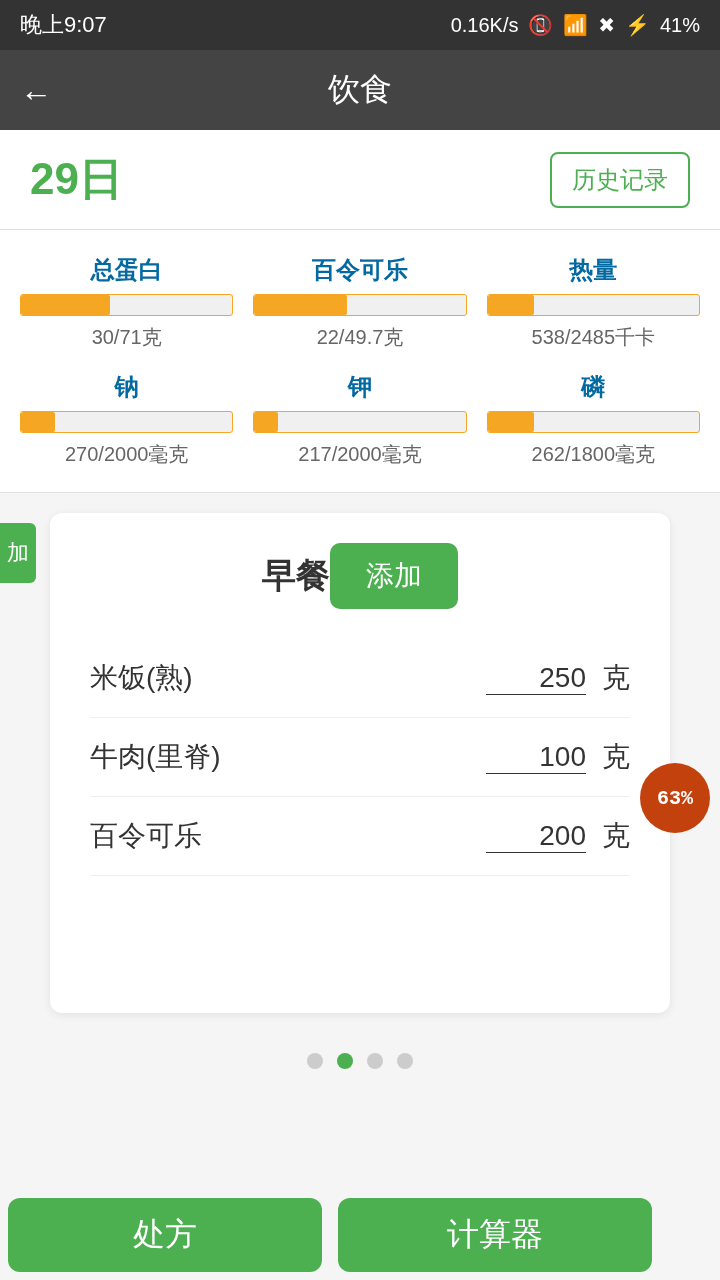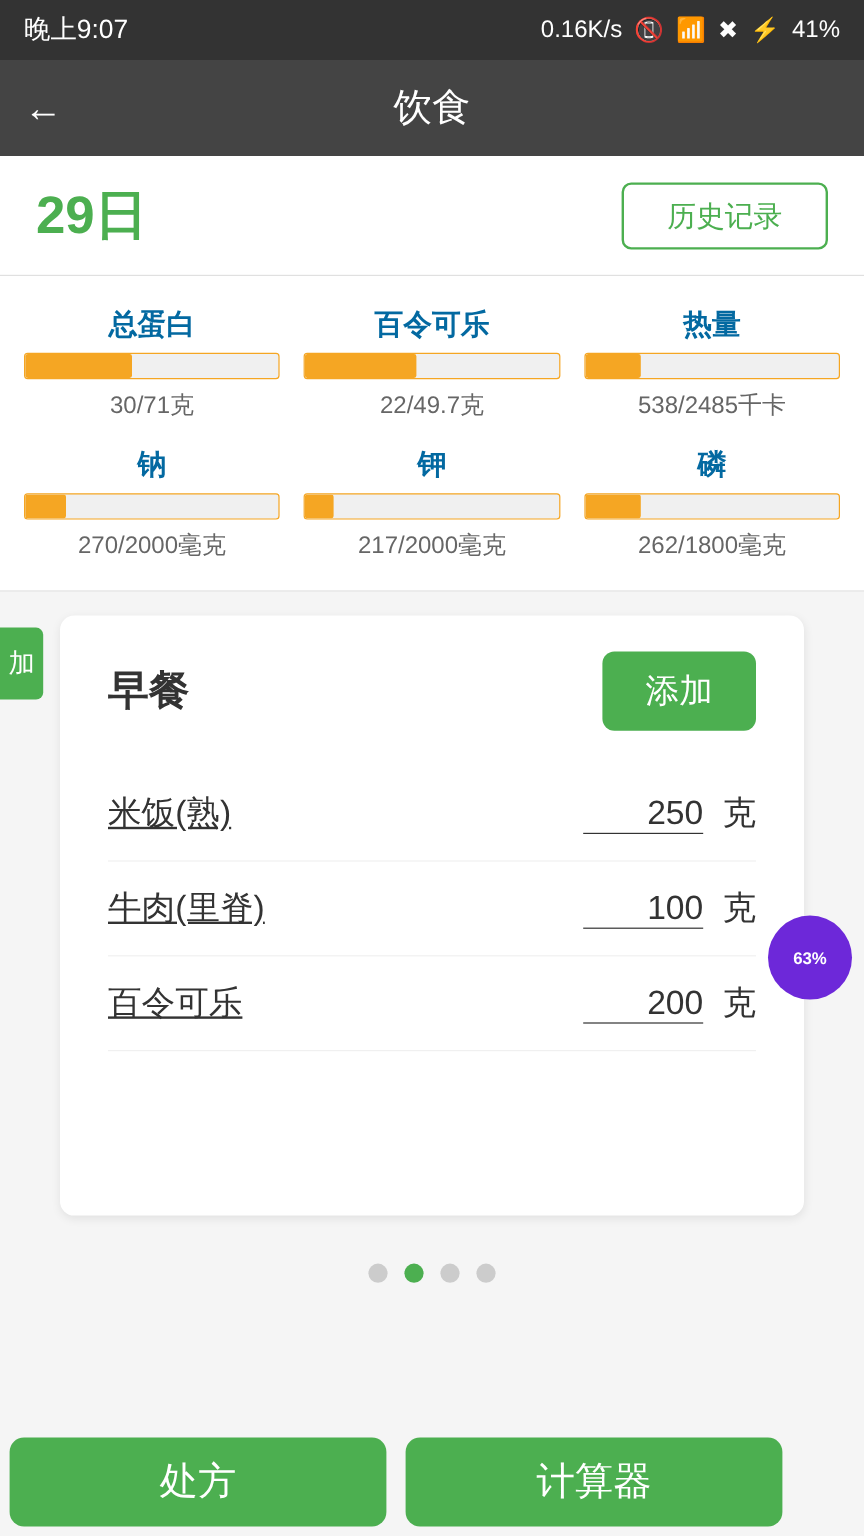--- a/index.html
+++ b/index.html
@@ -65,21 +65,21 @@
     }
     .date-label {
       color: #4caf50;
       font-size: 44px;
       font-weight: bold;
     }
     .history-btn {
       border: 2px solid #4caf50;
       color: #4caf50;
       background: white;
-      padding: 10px 36px;
+      padding: 10px 20px;
       border-radius: 8px;
       font-size: 24px;
       cursor: pointer;
     }
 
     
     .nutrition-section {
       background: white;
       padding: 24px 20px;
       display: grid;
@@ -143,21 +143,21 @@
       margin: 0 50px;
       border-radius: 12px;
       padding: 30px 40px;
       box-shadow: 0 2px 8px rgba(0,0,0,0.08);
       min-height: 500px;
       position: relative;
     }
     .meal-card-header {
       display: flex;
       align-items: center;
-      justify-content: space-between;
+      justify-content: center;
       margin-bottom: 30px;
     }
     .meal-title {
       font-size: 34px;
       font-weight: bold;
       color: #333;
     }
     .add-btn {
       background: #4caf50;
       color: white;
@@ -171,21 +171,20 @@
     .food-row {
       display: flex;
       align-items: center;
       justify-content: space-between;
       padding: 20px 0;
       border-bottom: 1px solid #f0f0f0;
     }
     .food-name {
       font-size: 28px;
       color: #333;
-      text-decoration: underline;
     }
     .food-right {
       display: flex;
       align-items: center;
       gap: 16px;
     }
     .food-amount {
       font-size: 28px;
       color: #333;
       border: none;
@@ -218,27 +217,28 @@
     }
 
     
     .percent-badge {
       position: absolute;
       right: 10px;
       bottom: 200px;
       width: 70px;
       height: 70px;
       border-radius: 50%;
-      background: #6d28d9;
-      display: flex;
-      align-items: center;
-      justify-content: center;
-      font-size: 14px;
+      background: #c2410c;
+      display: flex;
+      align-items: center;
+      justify-content: center;
+      font-size: 20px;
       color: white;
       font-weight: bold;
+      font-family: Liberation Mono, monospace;
     }
 
     
     .bottom-bar {
       position: fixed;
       bottom: 0;
       width: 660px;
       display: flex;
       height: 90px;
       background: #f5f5f5;

